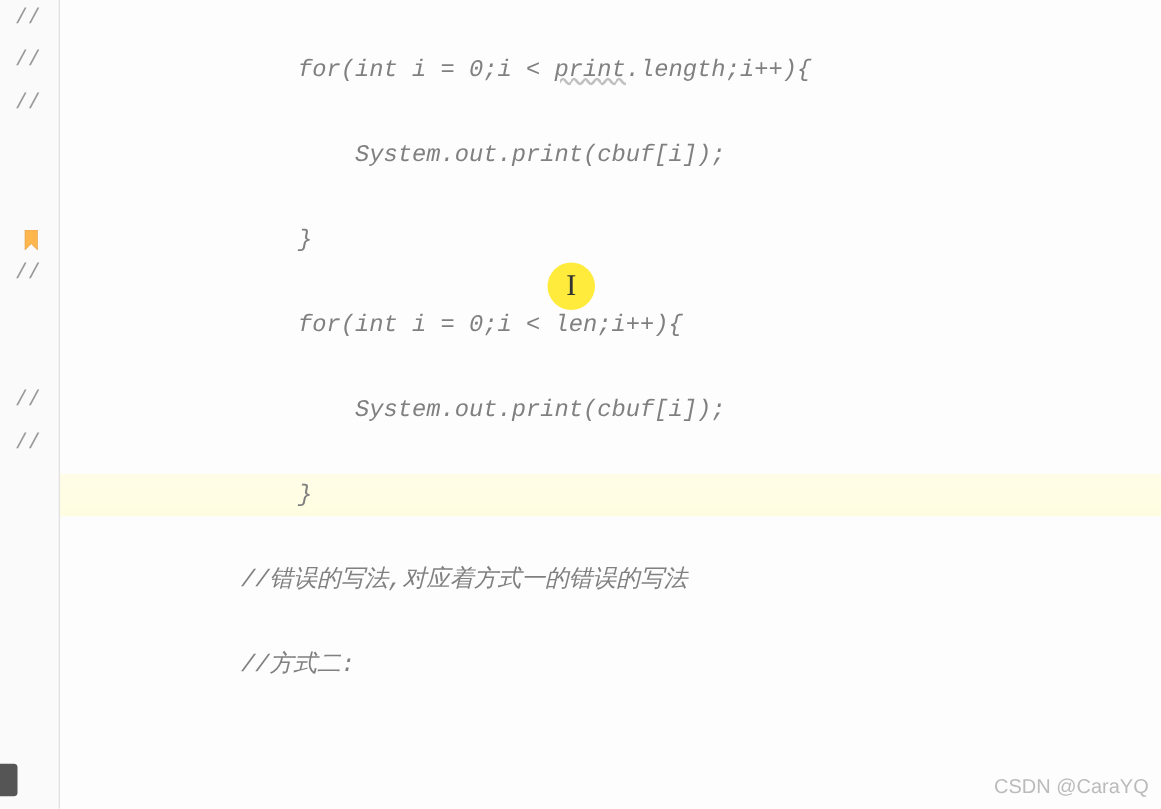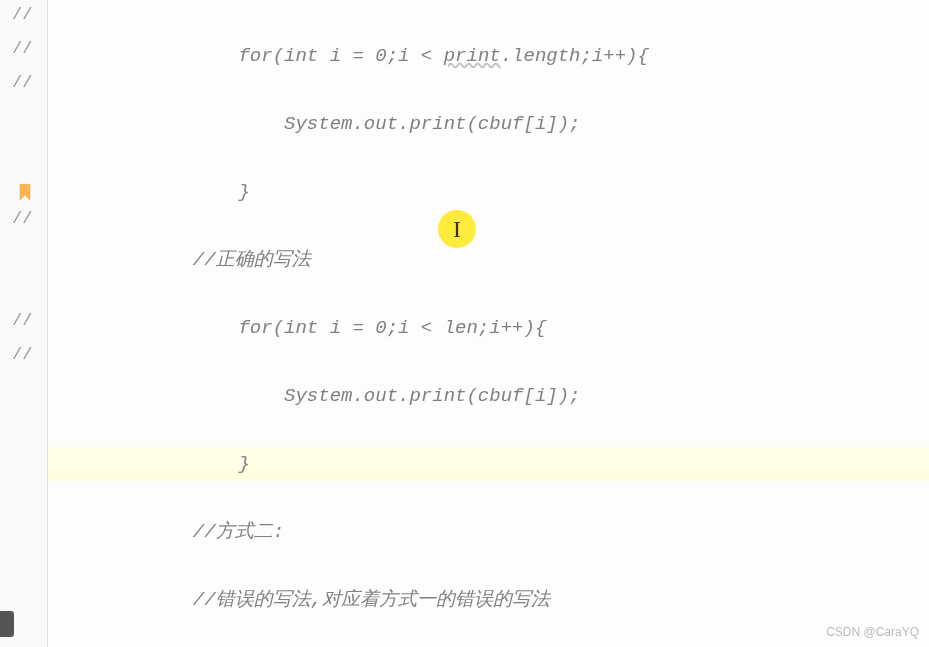--- a/index.html
+++ b/index.html
@@ -69,21 +69,21 @@
     .text-cursor {
       font-family: serif;
       font-size: 24px;
       color: #333;
       font-style: normal;
     }
     .watermark {
       position: absolute;
       right: 10px;
       bottom: 8px;
-      font-size: 12px;
+      font-size: 16px;
       color: #bbb;
       font-style: normal;
       font-family: Arial, sans-serif;
     }
     .side-tab {
       position: absolute;
       left: 0;
       bottom: 10px;
       width: 14px;
       height: 26px;
@@ -103,26 +103,25 @@
   <div class="gutter-marks" style="top:345px;">//</div>
   <svg class="bookmark-icon" viewBox="0 0 14 18">
     <path d="M2 0 L12 0 L12 16 L7 11 L2 16 Z" fill="#ffb74d" stroke="#e0a050" stroke-width="0.5"></path>
   </svg>
 </div>
 
 <div class="code-area">
 <div class="line"><span class="comment"><span>                for(int i = 0;i &lt; </span><span style="text-decoration-line:underline;text-decoration-style:wavy;text-decoration-color:#c0c0c0;">print</span><span>.length;i++){</span></span></div>
 <div class="line"><span class="comment">                    System.out.print(cbuf[i]);</span></div>
 <div class="line"><span class="comment">                }</span></div>
-<div class="line"><span class="comment">            //正确的写法</span></div>
 <div class="line"><span class="comment">                for(int i = 0;i &lt; len;i++){</span></div>
 <div class="line"><span class="comment">                    System.out.print(cbuf[i]);</span></div>
 <div class="line highlight-line"><span class="comment">                }</span></div>
+<div class="line"><span class="comment">            //错误的写法,对应着方式一的错误的写法</span></div>
 <div class="line"><span class="comment">            //方式二:</span></div>
-<div class="line"><span class="comment">            //错误的写法,对应着方式一的错误的写法</span></div>
 
 
 
 
 
 
 
 
 
 

